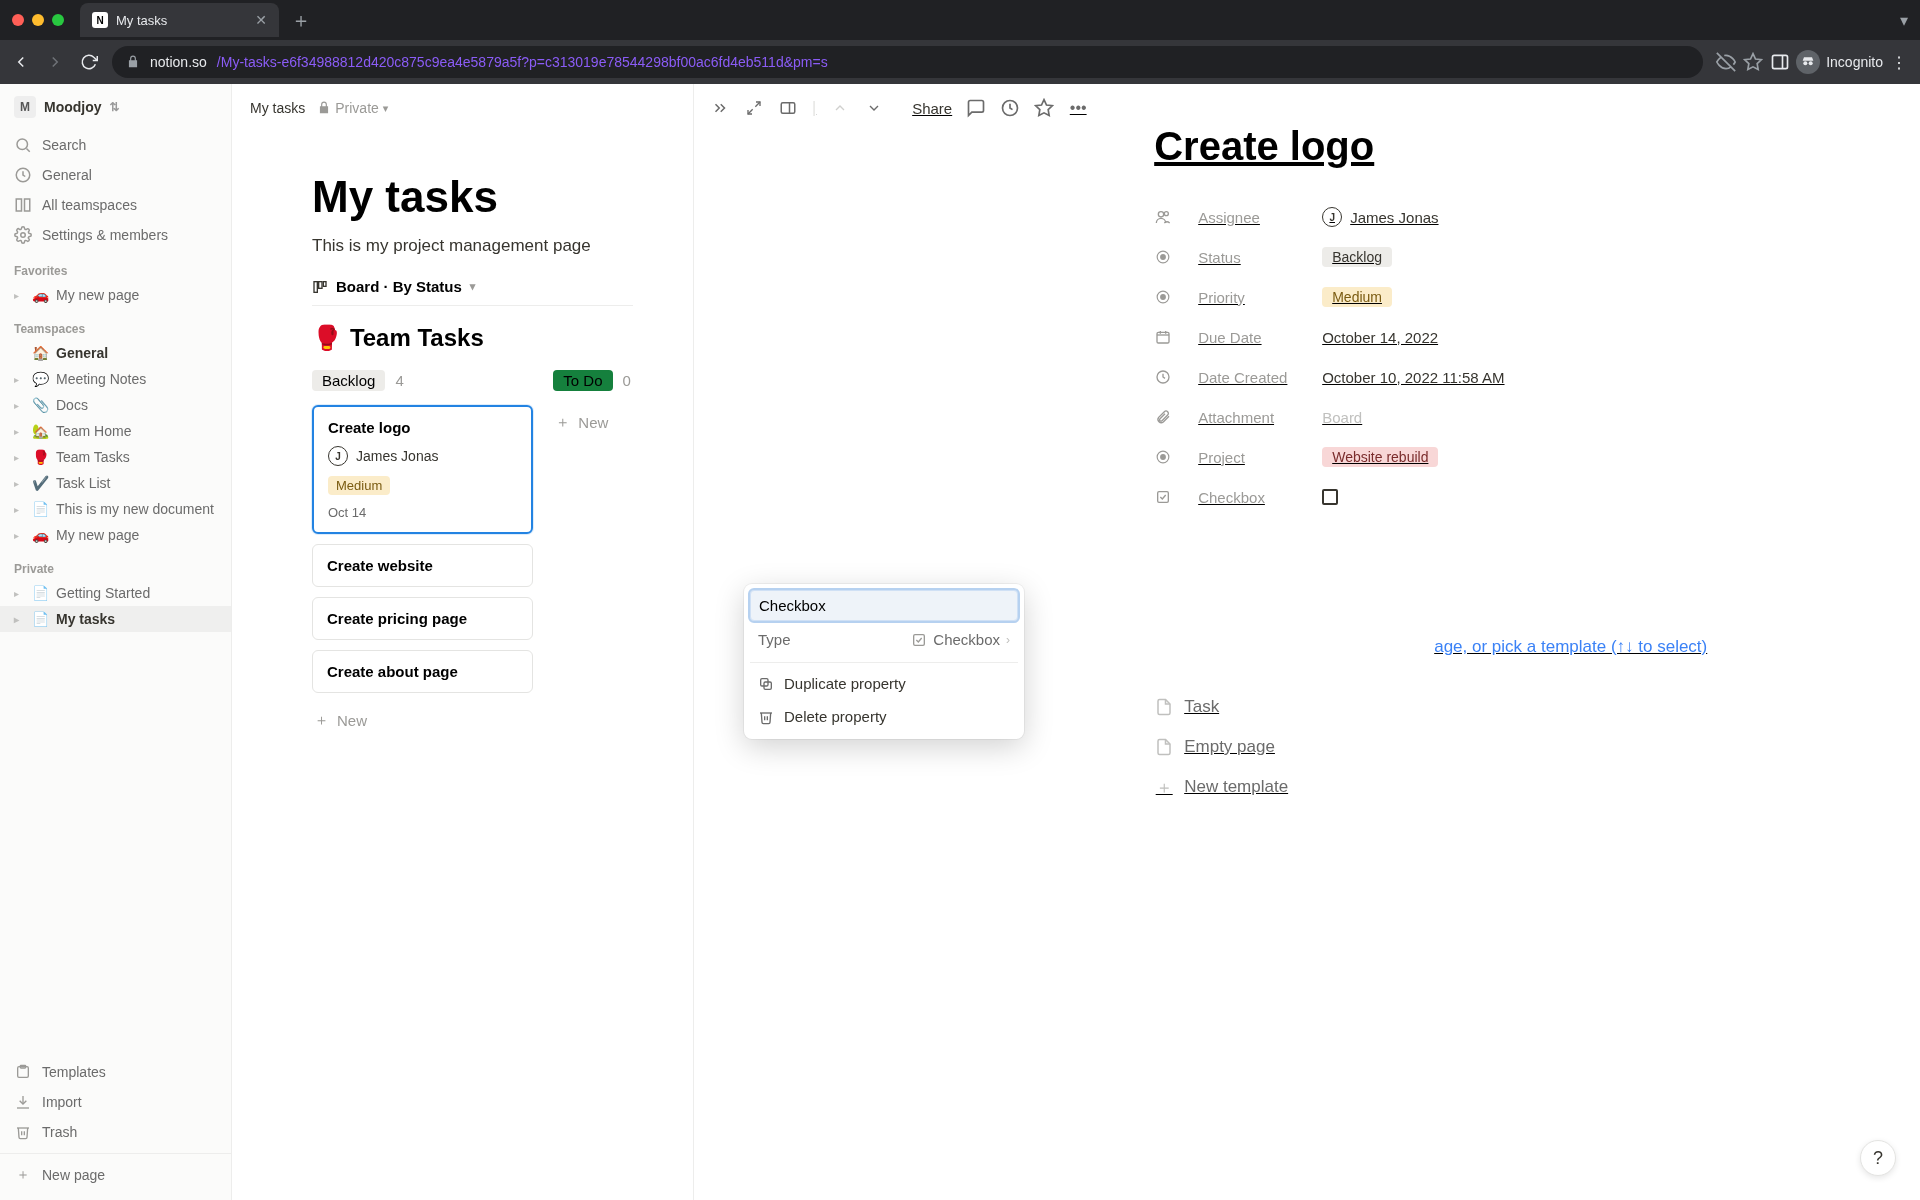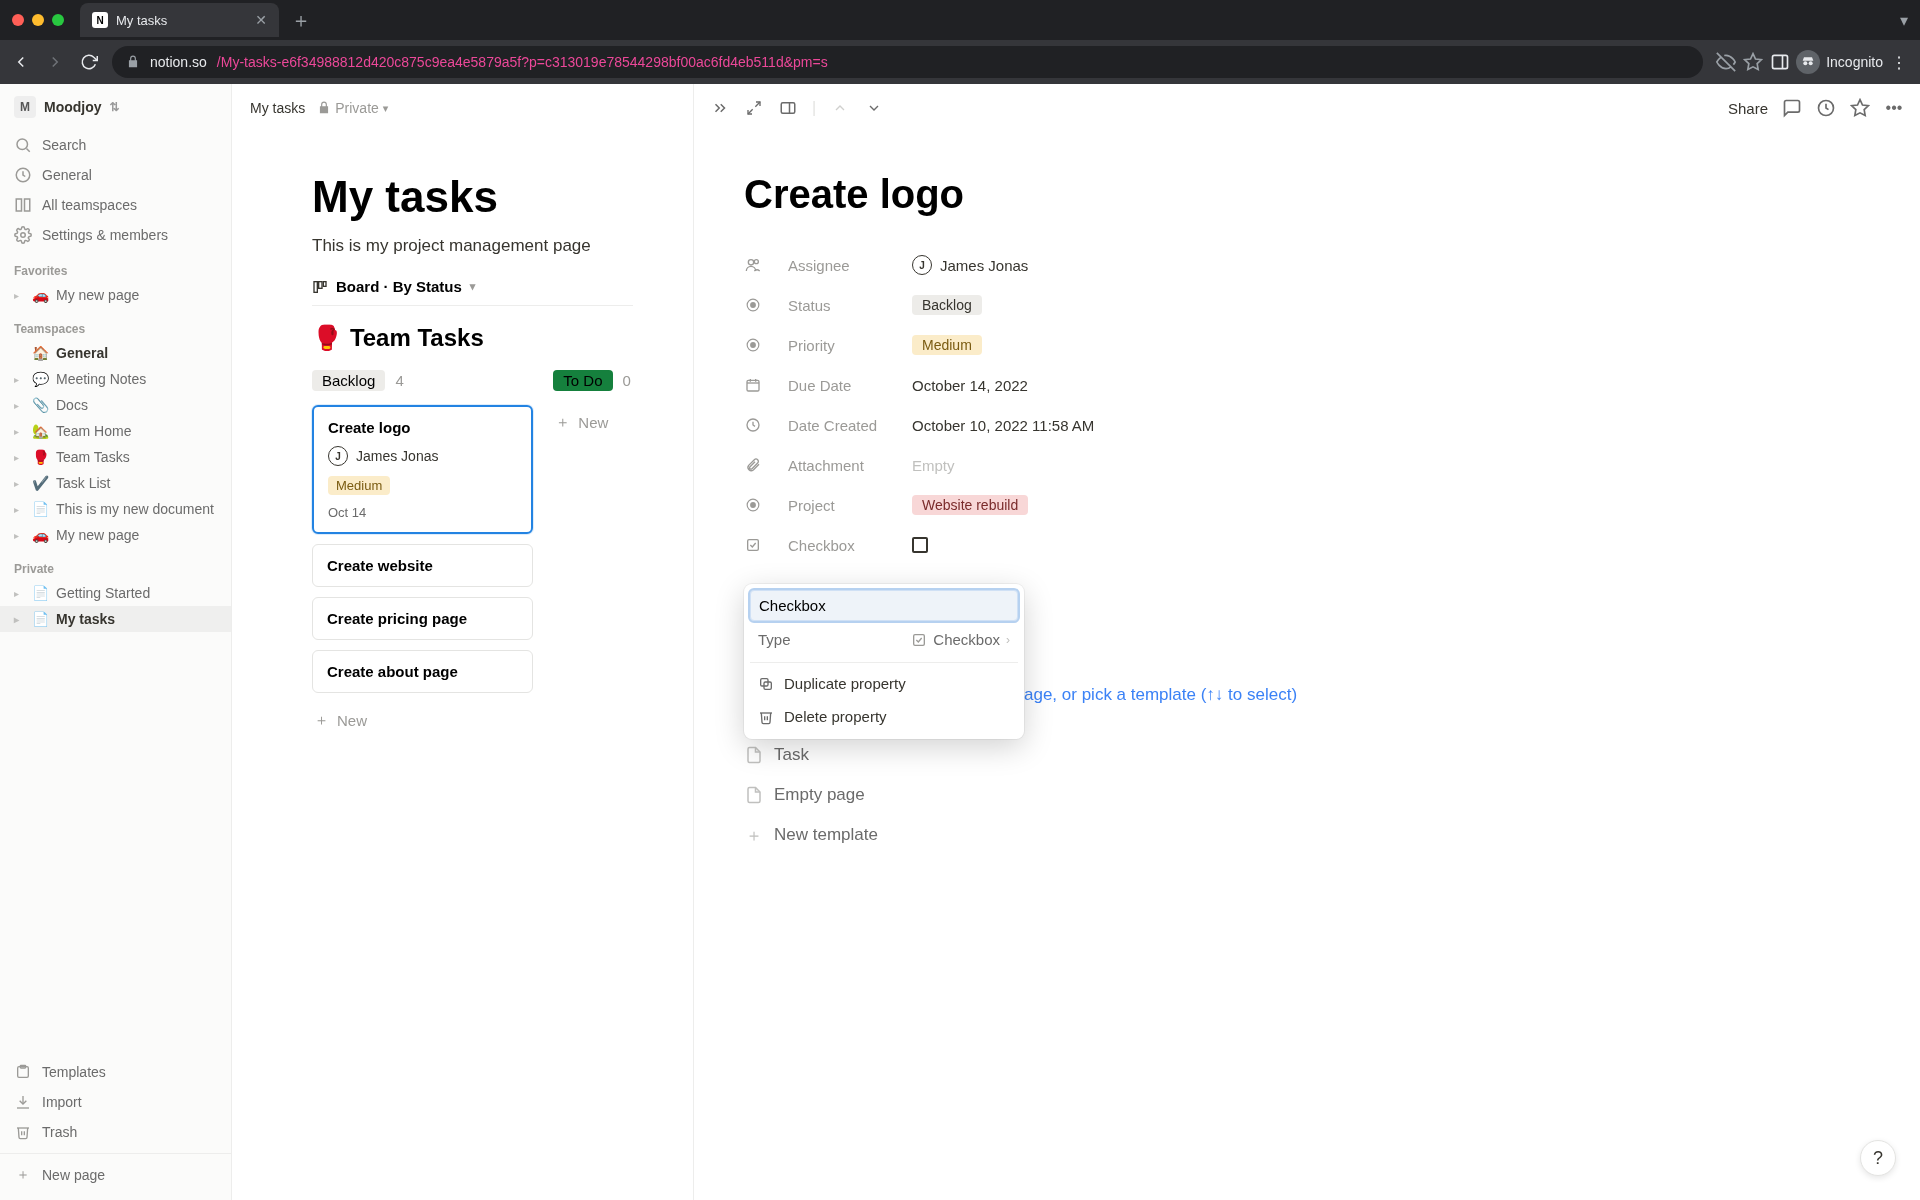--- a/index.html
+++ b/index.html
@@ -13,21 +13,21 @@
 .tl-min { background: #febc2e; }
 .tl-max { background: #28c840; }
 .tab { background: #35363a; color: #e8eaed; height: 34px; display: flex; align-items: center; padding: 0 12px; border-radius: 8px 8px 0 0; gap: 8px; font-size: 13px; }
 .tab .favicon { width: 16px; height: 16px; background: #fff; border-radius: 3px; display:flex; align-items:center; justify-content:center; font-size:10px; color:#000; font-weight:700;}
 .tab-close { color: #9aa0a6; font-size: 14px; margin-left: 80px; cursor: pointer; }
 .newtab { color: #9aa0a6; font-size: 20px; margin-left: 12px; cursor: pointer; }
 
 .toolbar { height: 44px; background: #35363a; display: flex; align-items: center; padding: 0 10px; gap: 12px; color: #9aa0a6; }
 .nav-icn { width: 22px; height: 22px; display:flex; align-items:center; justify-content:center; cursor:pointer; }
 .addr { flex: 1; background: #202124; height: 32px; border-radius: 16px; display: flex; align-items: center; padding: 0 14px; color: #e8eaed; font-size: 14px; gap: 10px; }
-.addr .path-dim { color: #ec4899; }
+.addr .path-dim { color: #8b5cf6; }
 .rt-icons { display:flex; align-items:center; gap:5px; }
 .incognito { display:flex; align-items:center; gap:6px; color:#e8eaed; font-size:14px;}
 .incog-badge { width:24px; height:24px; background:#5f6368; border-radius:50%; display:flex; align-items:center; justify-content:center;}
 
 
 .app { display: flex; height: calc(1200px - 84px); background: #fff; }
 
 
 .sidebar { width: 232px; background: #fbfbfa; border-right: 1px solid #ededec; display: flex; flex-direction: column; font-size: 14px; color: #37352f; }
 .ws { display:flex; align-items:center; gap:8px; padding: 12px 14px; font-weight:600; cursor:pointer;}
@@ -63,21 +63,21 @@
 .card.sel { border:2px solid #2383e2; box-shadow: 0 0 0 1px rgba(35,131,226,.15);}
 .card-title { font-weight:600; margin-bottom:10px;}
 .card-user { display:flex; align-items:center; gap:8px; font-size:14px; color:#37352f; margin-bottom:10px;}
 .avatar-sm { width:20px; height:20px; border:1.5px solid #37352f; border-radius:50%; display:flex; align-items:center; justify-content:center; font-size:10px; font-weight:700;}
 .pill { display:inline-block; padding:2px 8px; border-radius:4px; font-size:13px;}
 .pill.medium { background:#fbecc9; color:#7a5b11;}
 .card-date { color:#6b6b6b; font-size:13px; margin-top:10px;}
 .add-new { color:#9b9a97; font-size:15px; cursor:pointer; padding:8px 2px; display:flex; align-items:center; gap:8px;}
 
 
-.detail { flex:1; display:flex; flex-direction:column; position:relative;}
+.detail { flex:1; display:flex; flex-direction:row; position:relative;text-decoration:underline;}
 .detail-top { height:48px; display:flex; align-items:center; padding: 0 16px; gap:14px; color:#9b9a97;}
 .detail-top .spacer { flex:1;}
 .top-icn { width:20px; height:20px; display:flex; align-items:center; justify-content:center; cursor:pointer; color:#6b6b6b;}
 .share { font-size:15px; color:#37352f; cursor:pointer; font-weight:500;}
 .detail-body { padding: 40px 120px 0 50px; }
 .detail-title { font-size:40px; font-weight:800; margin-bottom:28px;}
 .prop-row { display:flex; align-items:center; min-height:40px; font-size:15px;}
 .prop-label { width:168px; display:flex; align-items:center; gap:26px; color:#9b9a97; font-weight:500;}
 .prop-icn { width:18px; height:18px; display:flex; align-items:center; justify-content:center; color:#9b9a97;}
 .prop-val { flex:1; color:#37352f; display:flex; align-items:center; gap:8px;}
@@ -545,21 +545,21 @@
       <div class="prop-row">
         <div class="prop-label">
             <span class="prop-icn">
               <svg width="16" height="16" viewBox="0 0 24 24" fill="none" stroke="currentColor" stroke-width="2">
                 <path d="M21 11l-8.5 8.5a5 5 0 0 1-7-7L14 4a3.5 3.5 0 0 1 5 5l-8.5 8.5a2 2 0 0 1-3-3L15 7"></path>
               </svg>
             </span>
             <span>Attachment</span>
           </div>
         <div class="prop-val">
-            <span class="empty-val">Empty</span>
+            <span class="empty-val">Board</span>
           </div>
       </div>
       <div class="prop-row">
         <div class="prop-label">
             <span class="prop-icn">
               <svg width="14" height="14" viewBox="0 0 24 24" fill="currentColor">
                 <circle cx="12" cy="12" r="5"></circle>
                 <circle cx="12" cy="12" r="10" fill="none" stroke="currentColor" stroke-width="2"></circle>
               </svg>
             </span>

